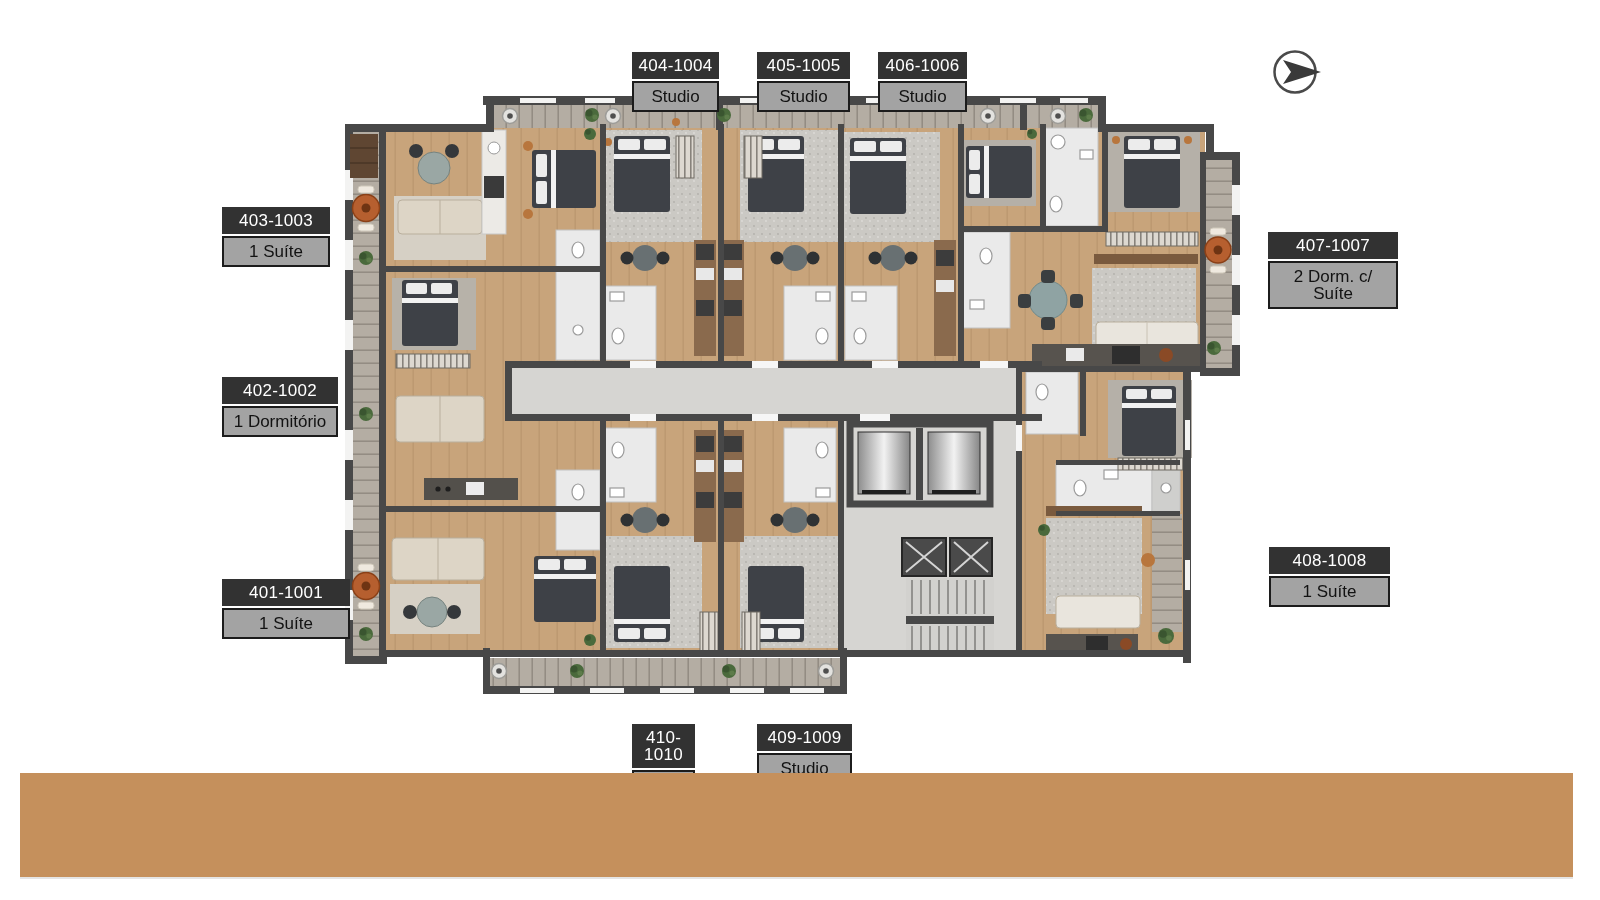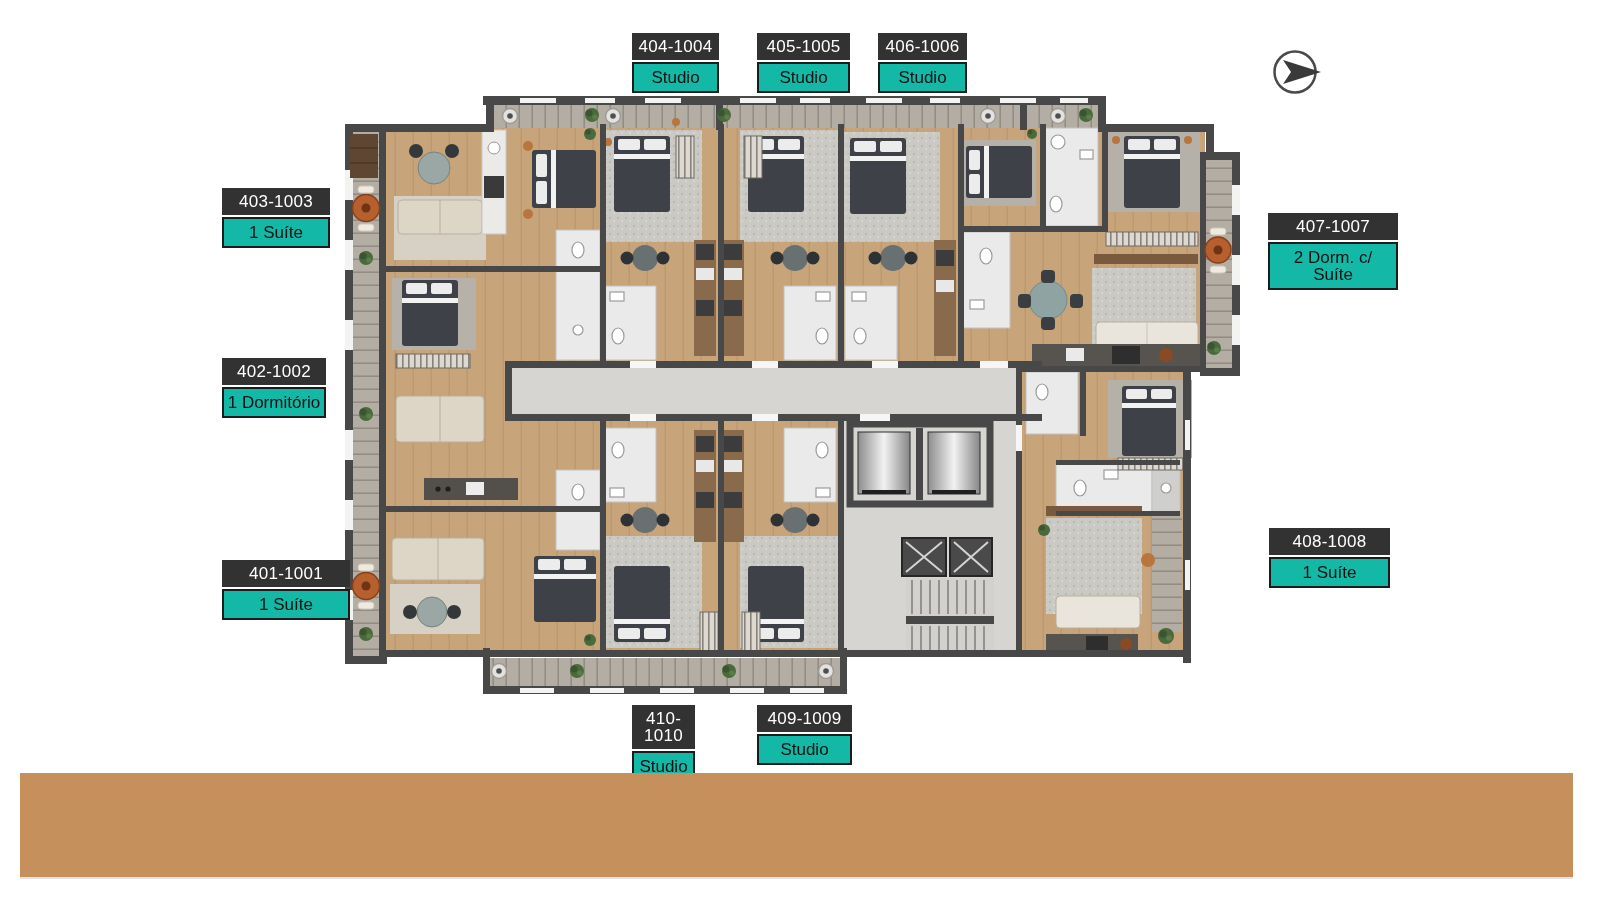--- a/index.html
+++ b/index.html
@@ -1,23 +1,23 @@
 <!DOCTYPE html>
 <html><head>
 <meta charset="utf-8">
 <style>
   html,body{margin:0;padding:0;background:#ffffff;}
   body{width:1600px;height:900px;position:relative;overflow:hidden;
        font-family:"Liberation Sans", sans-serif;}
   .stage{position:absolute;left:0;top:0;width:1600px;height:900px;background:#ffffff;}
 
   
-  .ulabel{position:absolute;text-align:center;font-size:17px;line-height:1;}
+  .ulabel{position:absolute;text-align:center;font-size:17px;line-height:1;margin-top:19px;}
   .ulabel .hd{background:#323232;color:#ffffff;padding:5px 2px 5px;letter-spacing:.3px;}
-  .ulabel .bd{background:#14b8a6;color:#121212;border:2px solid #1c1c1c;margin-top:2px;
+  .ulabel .bd{background:#a3a3a3;color:#121212;border:2px solid #1c1c1c;margin-top:2px;
               padding:5px 2px 5px;}
 
   
   .footer-bar{position:absolute;left:20px;top:773px;width:1553px;height:104px;
               background:#c5905c;box-shadow:0 2px 0 rgba(0,0,0,0.10);}
 
   
   .compass{position:absolute;left:1268px;top:44px;width:58px;height:56px;}
 
   .plan{position:absolute;left:340px;top:88px;width:905px;height:612px;}
@@ -533,21 +533,21 @@
             <circle cx="-2" cy="-2" r="2.8" fill="#3a5530"></circle>
           </g>
       </g>
     </g>
   </svg>
 
   <div class="ulabel" style="left:222px;top:188px;width:108px">
     <div class="hd">403-1003</div>
     <div class="bd">1 Suíte</div>
   </div>
-  <div class="ulabel" style="left:222px;top:358px;width:104px">
+  <div class="ulabel" style="left:222px;top:358px;width:116px">
     <div class="hd">402-1002</div>
     <div class="bd">1 Dormitório</div>
   </div>
   <div class="ulabel" style="left:222px;top:560px;width:128px">
     <div class="hd">401-1001</div>
     <div class="bd">1 Suíte</div>
   </div>
   <div class="ulabel" style="left:632px;top:33px;width:87px">
     <div class="hd">404-1004</div>
     <div class="bd">Studio</div>

